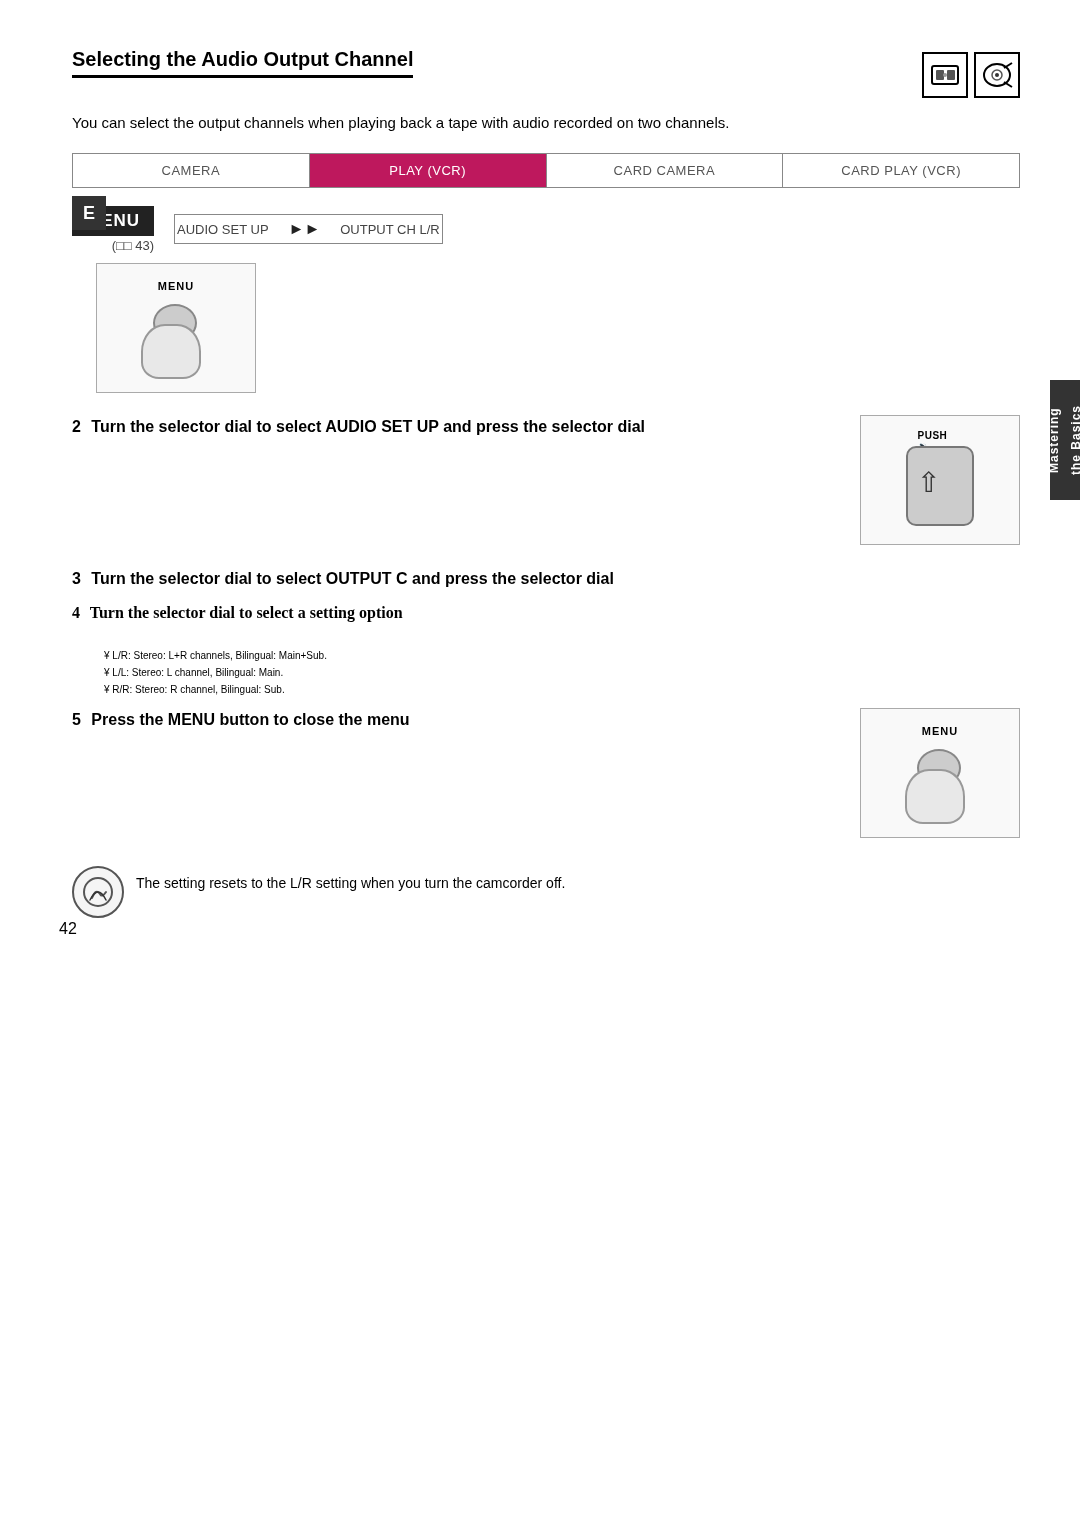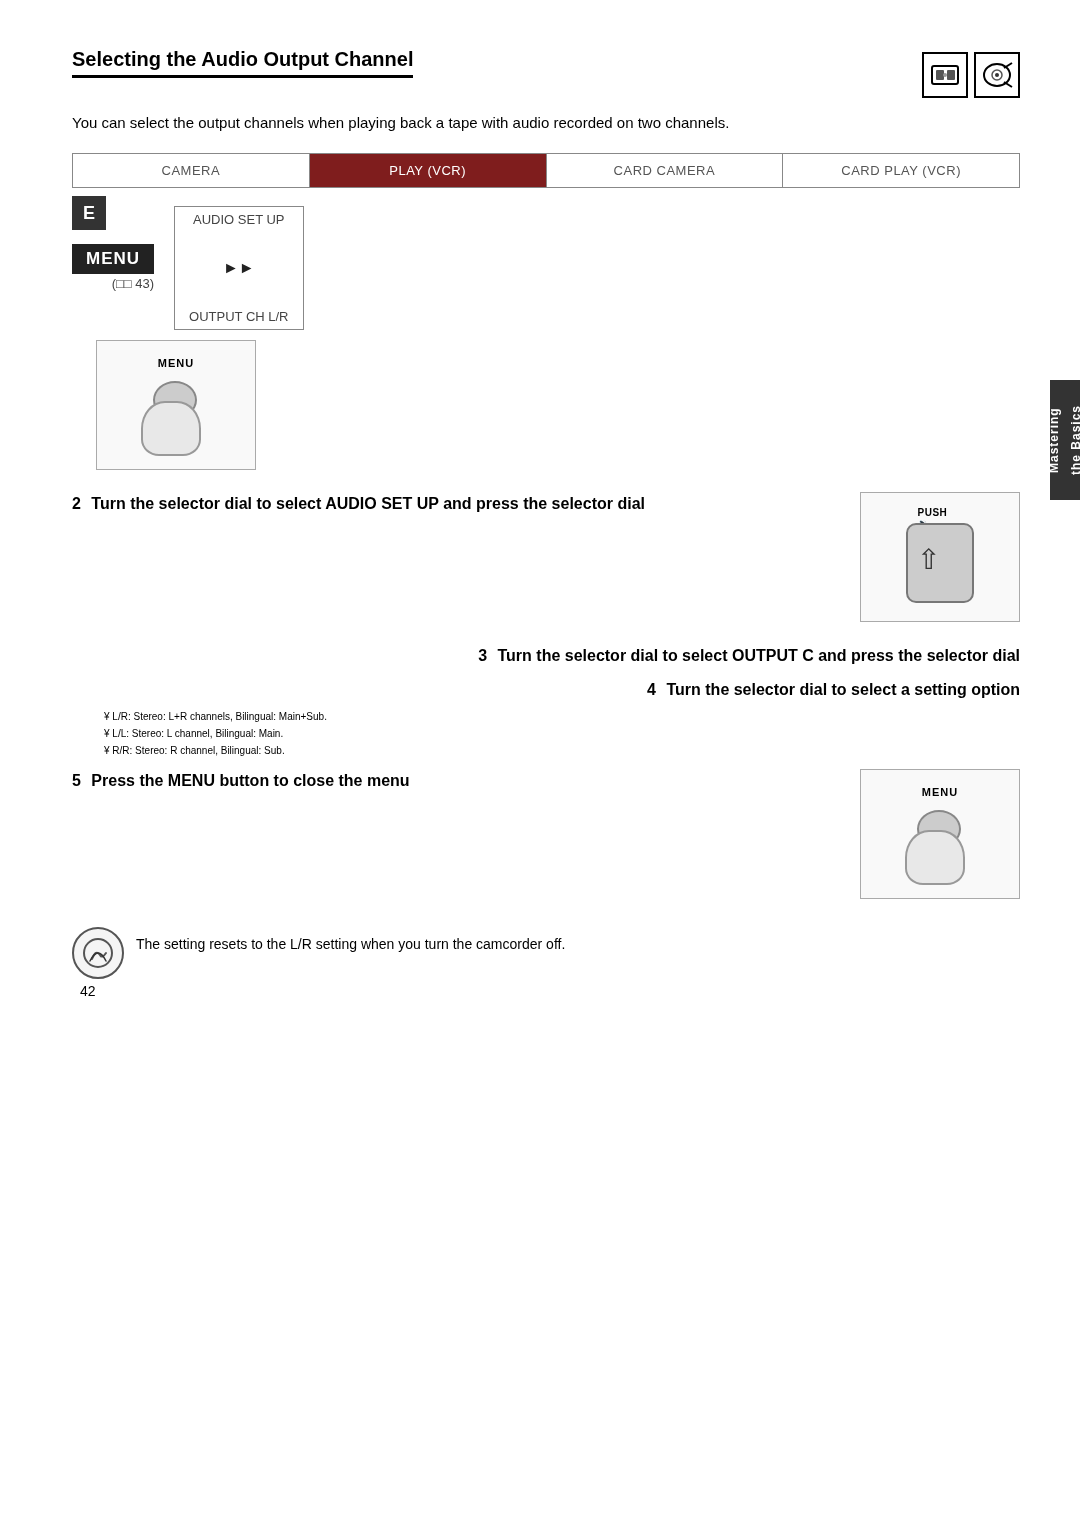--- a/index.html
+++ b/index.html
@@ -75,21 +75,21 @@
       color: #888;
       border-right: 1.5px solid #888;
       background: #f0f0f0;
     }
 
     .mode-tab:last-child {
       border-right: none;
     }
 
     .mode-tab.active {
-      background: #7f1d1d;
+      background: #be185d;
       color: #fff;
     }
 
     .mode-tab.highlight {
       background: #fff;
       color: #555;
     }
 
     
     .menu-row {
@@ -115,43 +115,41 @@
       margin-left: 4px;
       margin-top: 2px;
       align-self: flex-end;
     }
 
     .menu-path {
       display: flex;
       align-items: center;
       margin-left: 20px;
       border: 1.5px solid #888;
-      padding: 5px 14px;
+      padding: 5px 2px;
       font-size: 13px;
       color: #444;
-      gap: 32px;
-      flex-direction: column;
+      gap: 20px;
     }
 
     .menu-arrow {
       font-size: 16px;
       color: #222;
     }
 
     
     .steps {
       margin-top: 8px;
     }
 
     .step {
       display: flex;
       margin-bottom: 16px;
       align-items: flex-start;
       position: relative;
-      text-align: right;
     }
 
     .step-text {
       font-size: 16px;
       font-weight: bold;
       line-height: 1.5;
     }
 
     .step-number {
       font-weight: bold;
@@ -290,22 +288,22 @@
       justify-content: center;
       position: absolute;
       left: 72px;
       top: 196px;
     }
 
     
     .page-number {
       position: absolute;
       bottom: 28px;
-      left: 80px;
-      font-size: 14px;
+      left: 59px;
+      font-size: 16px;
     }
 
     .step-with-image {
       display: flex;
       align-items: flex-start;
       margin-bottom: 22px;
     }
 
     .step-content {
       flex: 1;
@@ -394,21 +392,21 @@
 
     <div class="step" style="margin-bottom:10px;">
       <div class="step-content">
         <p class="step-text">
           <span class="step-number">3</span>
           <span>Turn the selector dial to select  OUTPUT C    and press the selector dial</span>
         </p>
       </div>
     </div>
 
-    <div class="step" style="margin-bottom:6px;">
+    <div class="step" style="margin-bottom:22px;font-family:Liberation Serif, serif;">
       <div class="step-content">
         <p class="step-text">
           <span class="step-number">4</span>
           <span>Turn the selector dial to select a setting option</span>
         </p>
       </div>
     </div>
 
     <ul class="bullet-list">
       <li class="bullet-item">L/R: Stereo: L+R channels, Bilingual: Main+Sub.</li>

